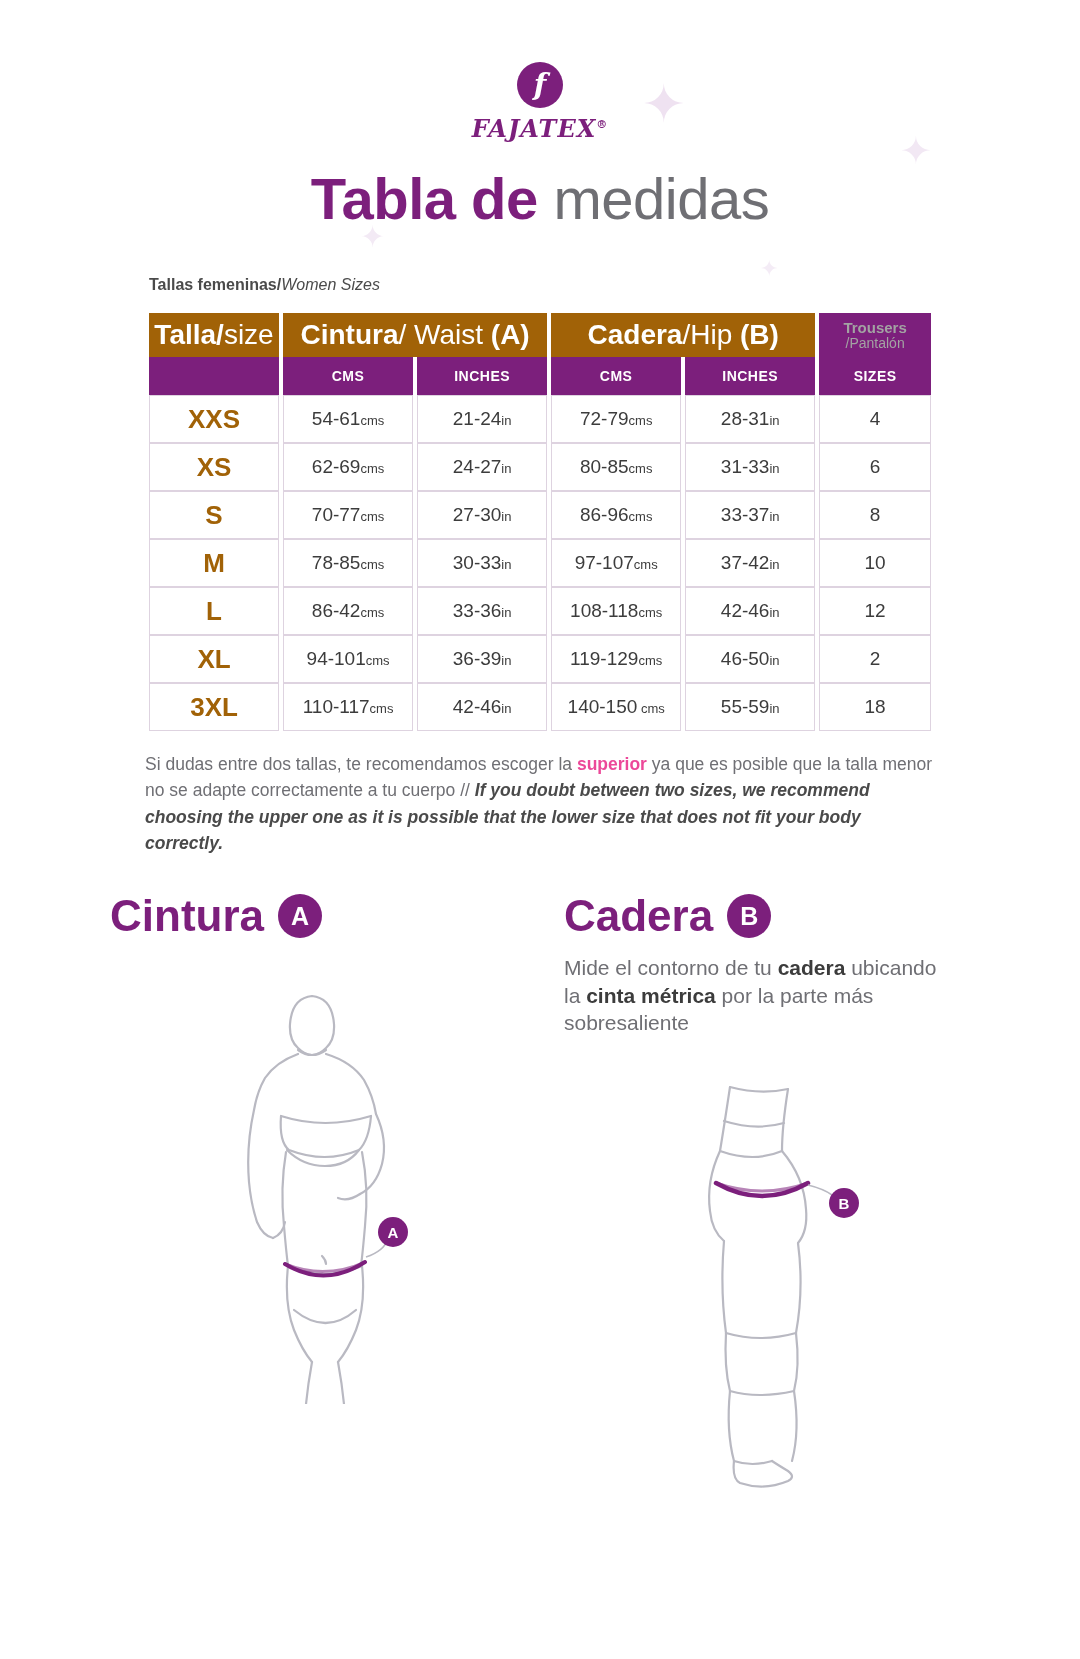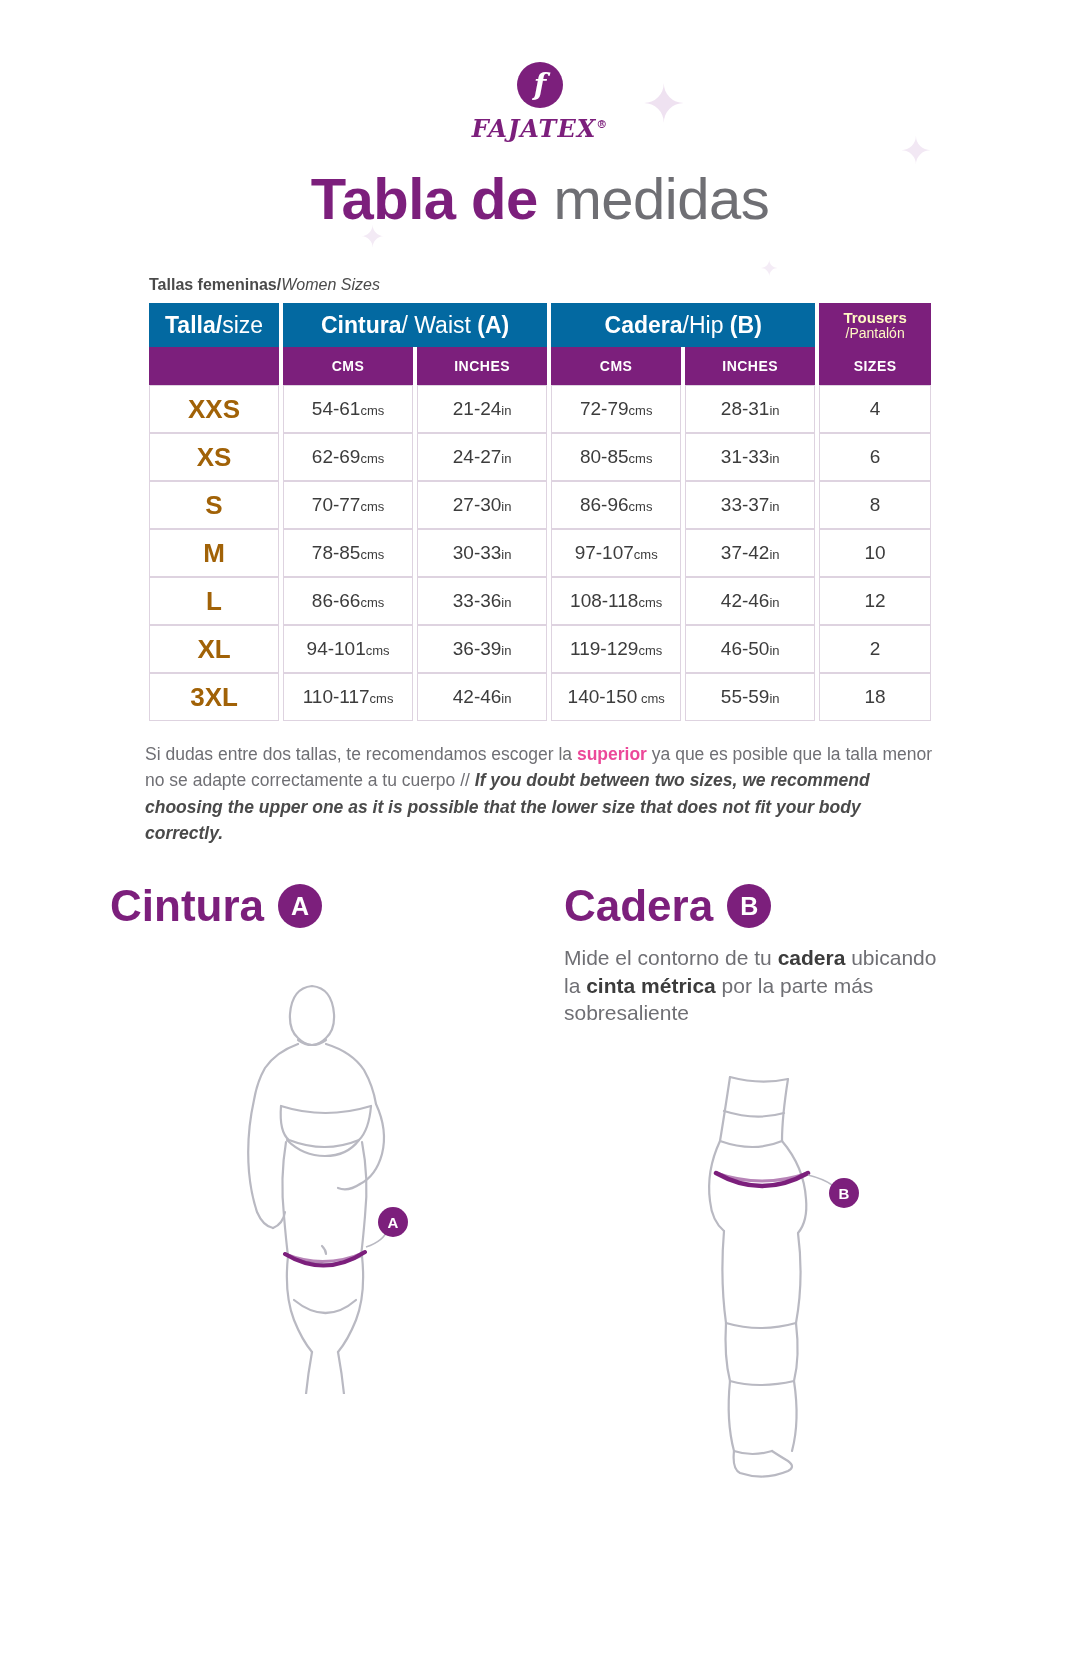--- a/index.html
+++ b/index.html
@@ -67,47 +67,47 @@
   .main-title .light { font-weight: normal; color: #6f6f74; margin-top: 21px; }
 
   
   .table-zone {
     margin: 44px auto 0 auto;
     width: 790px;
   }
   .sub-label {
     font-size: 16px;
     color: #4a4a4a;
-    margin-bottom: 9px;
+    margin-bottom: 19px;
     padding-left: 4px;
   }
   .sub-label b { font-weight: bold; }
   .sub-label i { font-style: italic; }
 
   table.sizes {
     border-collapse: separate;
     border-spacing: 4px 0;
     width: 100%;
   }
   table.sizes td, table.sizes th {
     padding: 0;
   }
   .hdr-main {
-    background: #0369a1;
+    background: #a16207;
     color: #fff;
     height: 44px;
     text-align: center;
-    font-size: 23px;
+    font-size: 28px;
     vertical-align: middle;
   }
   .hdr-main .b { font-weight: bold; }
   .hdr-main .n { font-weight: normal; }
   .hdr-trousers {
     background: #7c1f7c;
-    color: #fef9c3;
+    color: #a3a3a3;
     height: 44px;
     text-align: center;
     font-size: 15px;
     line-height: 1.05;
     vertical-align: middle;
   }
   .hdr-trousers .b { font-weight: bold; display: block; }
   .hdr-trousers .s { display: block; font-weight: normal; font-size: 14px; }
 
   .hdr-sub {
@@ -291,21 +291,21 @@
       <tr>
         <td class="cell-size">M</td>
         <td class="cell"><span>78-85</span><span class="u">cms</span></td>
         <td class="cell"><span>30-33</span><span class="u">in</span></td>
         <td class="cell"><span>97-107</span><span class="u">cms</span></td>
         <td class="cell"><span>37-42</span><span class="u">in</span></td>
         <td class="cell">10</td>
       </tr>
       <tr>
         <td class="cell-size">L</td>
-        <td class="cell"><span>86-66</span><span class="u">cms</span></td>
+        <td class="cell"><span>86-42</span><span class="u">cms</span></td>
         <td class="cell"><span>33-36</span><span class="u">in</span></td>
         <td class="cell"><span>108-118</span><span class="u">cms</span></td>
         <td class="cell"><span>42-46</span><span class="u">in</span></td>
         <td class="cell">12</td>
       </tr>
       <tr>
         <td class="cell-size">XL</td>
         <td class="cell"><span>94-101</span><span class="u">cms</span></td>
         <td class="cell"><span>36-39</span><span class="u">in</span></td>
         <td class="cell"><span>119-129</span><span class="u">cms</span></td>

